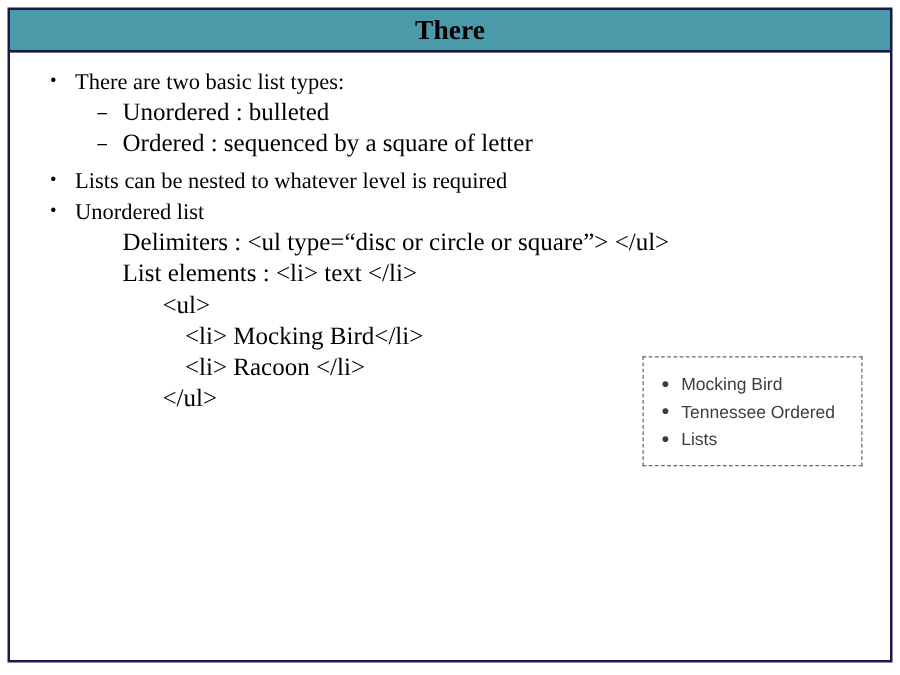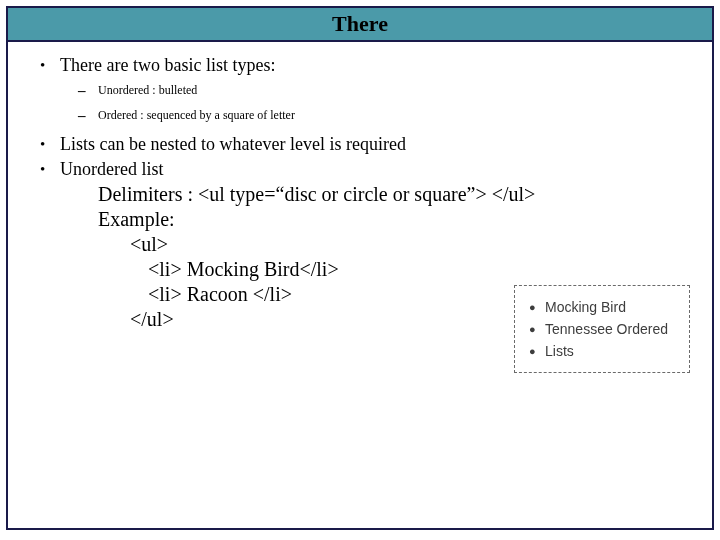--- a/index.html
+++ b/index.html
@@ -53,21 +53,21 @@
     text-align: left;
     font-size: 15px;
     line-height: 22px;
   }
   .bullet-mark.dot::before { content: "•"; }
   .bullet-mark.dash::before { content: "–"; font-weight: bold; }
   .bullet-text {
     line-height: 22px;
   }
   .lvl1 .bullet-text { font-size: 18px; }
-  .lvl2 .bullet-text { font-size: 12px; }
+  .lvl2 .bullet-text { font-size: 20px; }
   .lvl3 .bullet-text, .lvl4 .bullet-text, .lvl5 .bullet-text { font-size: 20px; }
   .section-gap { height: 4px; }
 
   .example-box {
     position: absolute;
     right: 22px;
     top: 243px;
     border: 1.5px dashed #6a6a6a;
     padding: 10px 18px 10px 14px;
     background: #fff;
@@ -120,21 +120,21 @@
       <span class="bullet-mark dot"></span>
       <span class="bullet-text">Unordered list</span>
     </div>
 
     <div class="bullet-row lvl3">
       <span class="bullet-mark"></span>
       <span class="bullet-text">Delimiters : &lt;ul type=“disc or circle or square”&gt;  &lt;/ul&gt;</span>
     </div>
     <div class="bullet-row lvl3">
       <span class="bullet-mark"></span>
-      <span class="bullet-text">Example:</span>
+      <span class="bullet-text">List elements : &lt;li&gt; text &lt;/li&gt;</span>
     </div>
     <div class="bullet-row lvl4">
       <span class="bullet-mark"></span>
       <span class="bullet-text">&lt;ul&gt;</span>
     </div>
     <div class="bullet-row lvl5">
       <span class="bullet-mark"></span>
       <span class="bullet-text">&lt;li&gt; Mocking Bird&lt;/li&gt;</span>
     </div>
     <div class="bullet-row lvl5">

